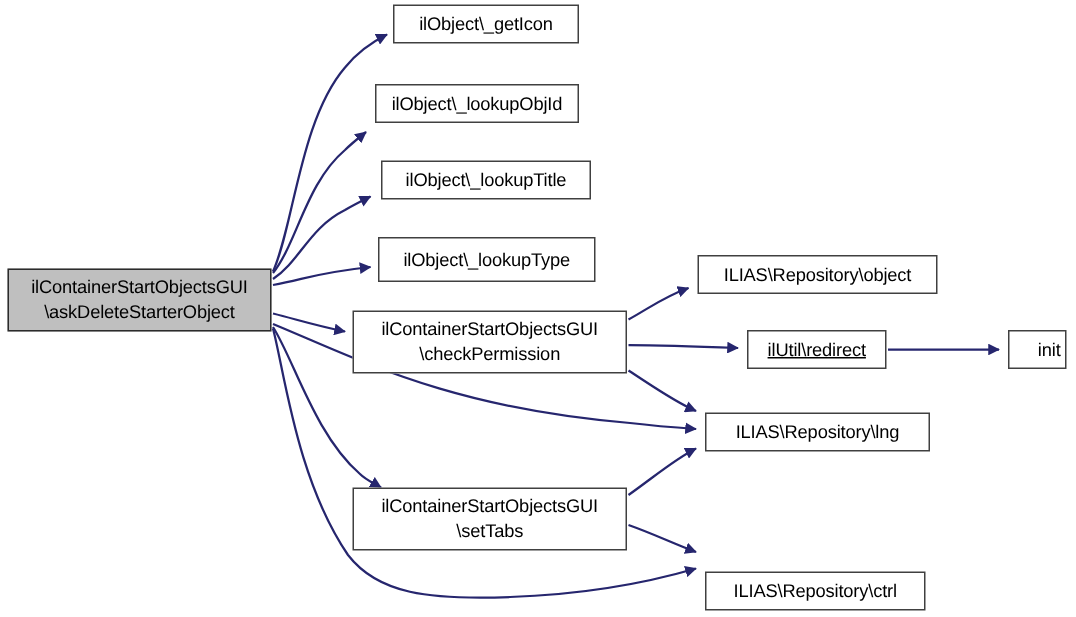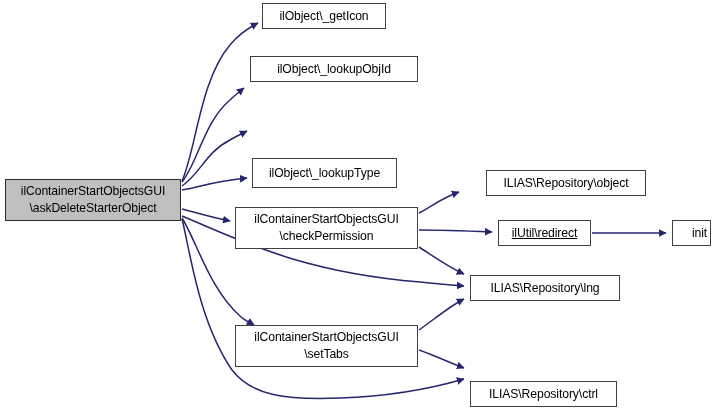--- a/index.html
+++ b/index.html
@@ -83,40 +83,43 @@
 
   <div class="gnode current" style="left:5px; top:179px; width:176px; height:42px;">
     <span class="gnode-label">ilContainerStartObjectsGUI
 \askDeleteStarterObject</span>
   </div>
 
   <div class="gnode" style="left:262px; top:3px; width:124px; height:26px;">
     <span class="gnode-label">ilObject\_getIcon</span>
   </div>
 
-  <div class="gnode" style="left:250px; top:56px; width:168px; height:26px;">
+  <div class="gnode" style="left:250px; top:56px; width:136px; height:26px;">
     <span class="gnode-label">ilObject\_lookupObjId</span>
   </div>
 
+  <div class="gnode" style="left:254px; top:107px; width:140px; height:26px;">
+    <span class="gnode-label">ilObject\_lookupTitle</span>
+  </div>
 
   <div class="gnode" style="left:252px; top:158px; width:145px; height:30px;">
     <span class="gnode-label">ilObject\_lookupType</span>
   </div>
 
   <div class="gnode" style="left:235px; top:207px; width:183px; height:42px;">
     <span class="gnode-label">ilContainerStartObjectsGUI
 \checkPermission</span>
   </div>
 
   <div class="gnode" style="left:235px; top:325px; width:183px; height:42px;">
     <span class="gnode-label">ilContainerStartObjectsGUI
 \setTabs</span>
   </div>
 
-  <div class="gnode" style="left:465px; top:170px; width:160px; height:26px;margin-left:21px;">
+  <div class="gnode" style="left:465px; top:170px; width:160px; height:26px;">
     <span class="gnode-label">ILIAS\Repository\object</span>
   </div>
 
   <div class="gnode" style="left:498px; top:220px; width:93px; height:26px;text-decoration:underline;">
     <span class="gnode-label">ilUtil\redirect</span>
   </div>
 
   <div class="gnode" style="left:470px; top:275px; width:150px; height:26px;">
     <span class="gnode-label">ILIAS\Repository\lng</span>
   </div>

